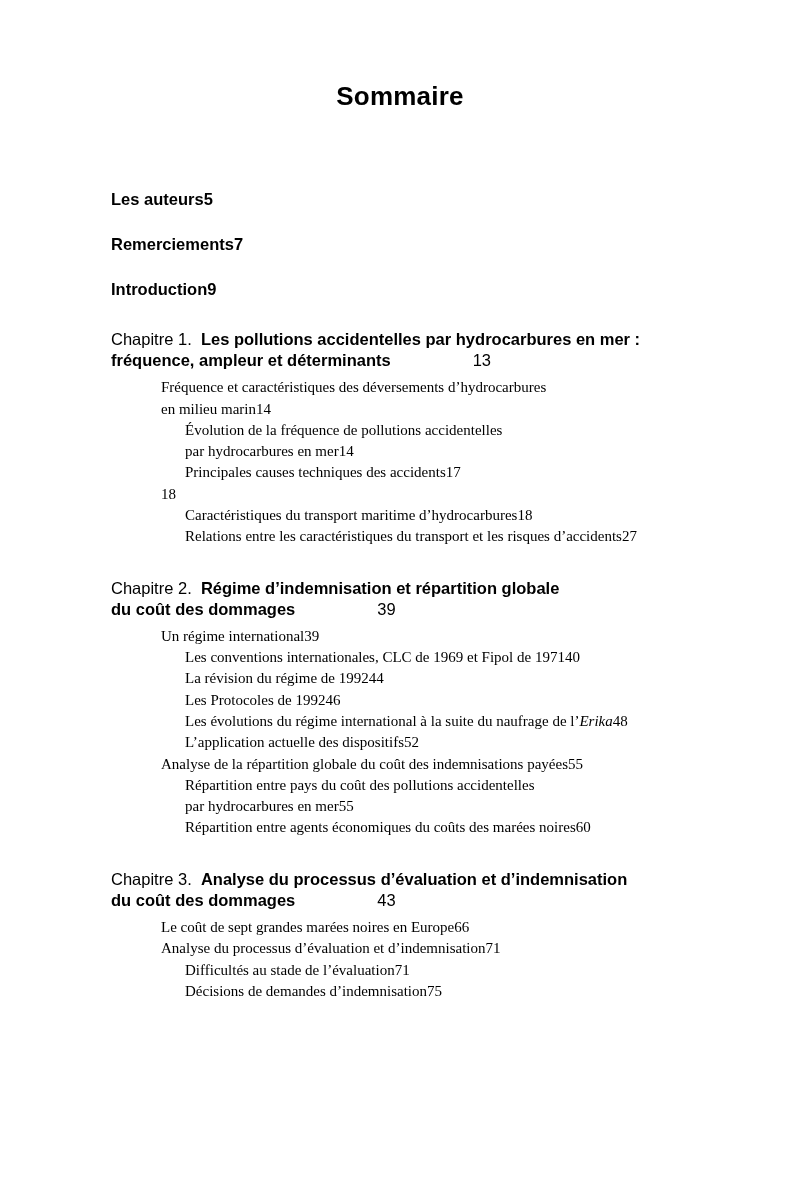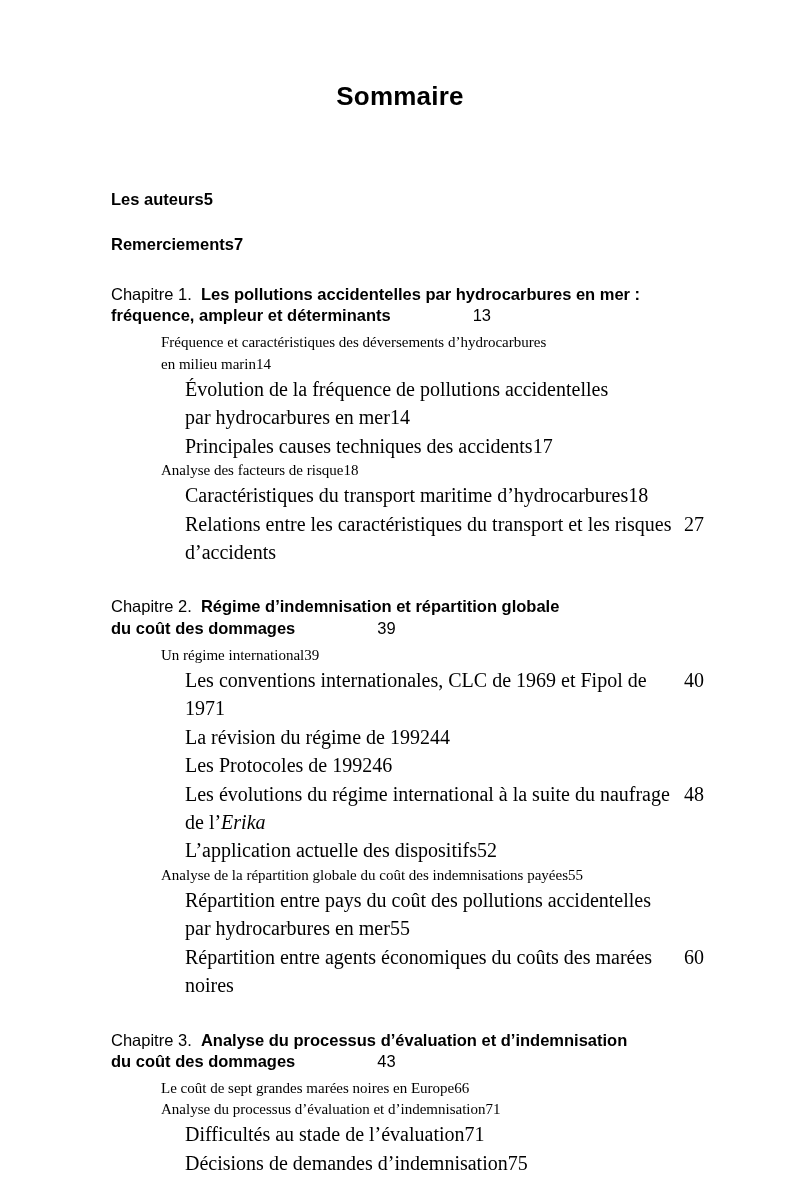--- a/index.html
+++ b/index.html
@@ -73,21 +73,21 @@
   }
 
   
   .lvl1 {
     font-size: 15px;
     padding-left: 50px;
     line-height: 1.42;
   }
   
   .lvl2 {
-    font-size: 20px;
+    font-size: 15px;
     padding-left: 74px;
     line-height: 1.42;
   }
   .wrapline {
     display: block;
   }
   .wrapline2 {
     display: flex;
     align-items: baseline;
   }
@@ -109,20 +109,27 @@
             <span class="pg">5</span>
           </div>
         </div>
         <div class="lvl0">
           <div class="wrapline2">
             <span class="txt">Remerciements</span>
             <span class="lead"></span>
             <span class="pg">7</span>
           </div>
         </div>
+        <div class="lvl0">
+          <div class="wrapline2">
+            <span class="txt">Introduction</span>
+            <span class="lead"></span>
+            <span class="pg">9</span>
+          </div>
+        </div>
         <div class="chapter">
           <span class="firstline"><span class="chapnum">Chapitre 1.&nbsp;&nbsp;</span><span class="chaptitle">Les pollutions accidentelles par hydrocarbures en mer :</span></span>
           <div class="secondline">
             <span class="txt chaptitle">fréquence, ampleur et déterminants</span>
             <span class="lead"></span>
             <span class="pg">13</span>
           </div>
         </div>
         <div class="lvl1">
           <span class="wrapline">Fréquence et caractéristiques des déversements d’hydrocarbures</span>
@@ -142,21 +149,20 @@
         </div>
         <div class="lvl2">
           <div class="wrapline2">
             <span class="txt">Principales causes techniques des accidents</span>
             <span class="lead"></span>
             <span class="pg">17</span>
           </div>
         </div>
         <div class="lvl1">
           <div class="wrapline2">
-            <span class="txt">Analyse des facteurs de risque</span>
             <span class="lead"></span>
             <span class="pg">18</span>
           </div>
         </div>
         <div class="lvl2">
           <div class="wrapline2">
             <span class="txt">Caractéristiques du transport maritime d’hydrocarbures</span>
             <span class="lead"></span>
             <span class="pg">18</span>
           </div>

